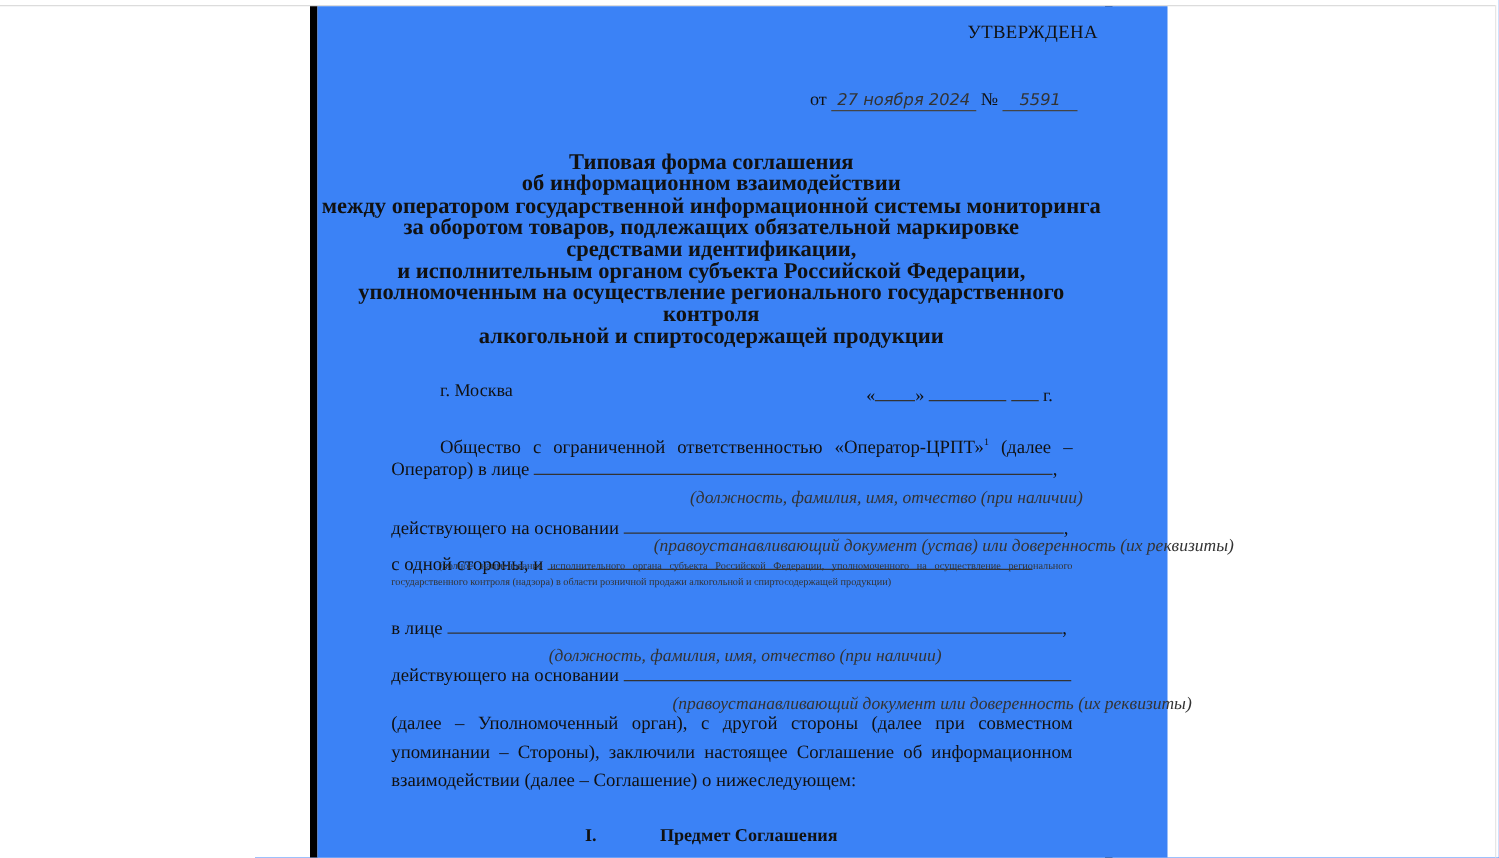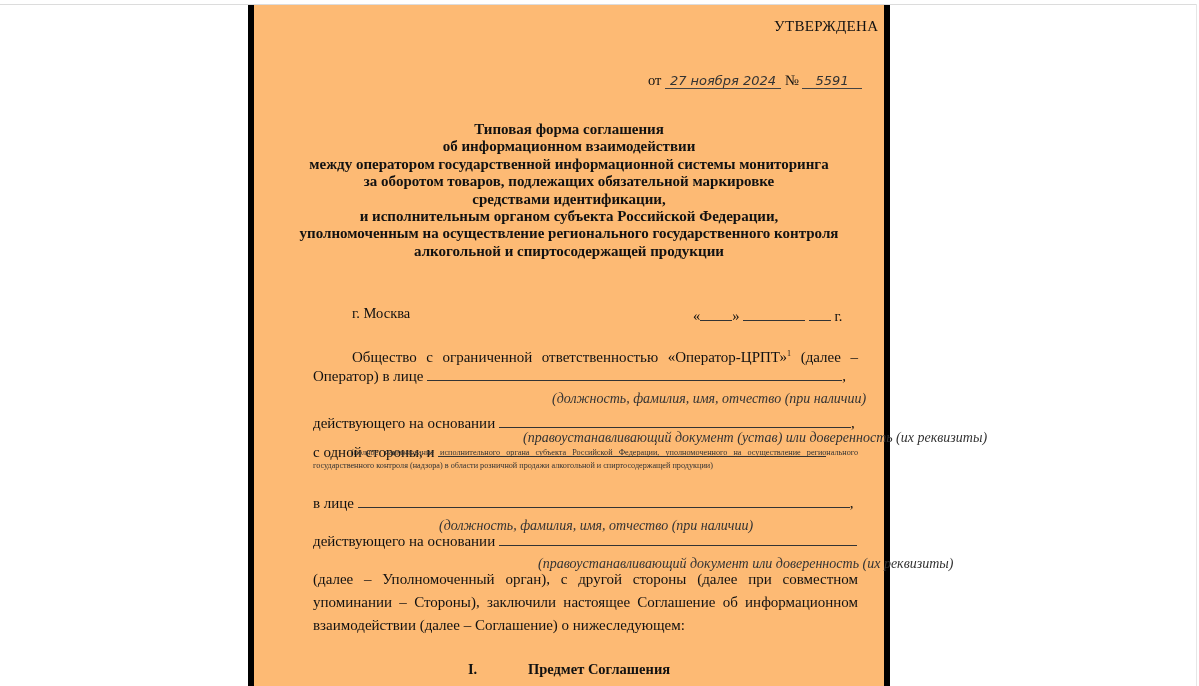--- a/index.html
+++ b/index.html
@@ -6,30 +6,30 @@
   body {
     width: 1199px; height: 686px; overflow: hidden; position: relative;
     background: #ffffff;
     font-family: "Liberation Serif", "DejaVu Serif", serif;
     color: #111;
   }
   .top-rule { position: absolute; left: 0; top: 4px; width: 1196px; height: 1px; background: #dcdcdc; }
   .right-rule { position: absolute; left: 1196px; top: 4px; width: 1px; height: 682px; background: #e6e6e6; }
   .page-edge-left { position: absolute; left: 248px; top: 5px; width: 6px; height: 681px; background: #000; }
   .page-edge-right { position: absolute; left: 884px; top: 5px; width: 6px; height: 681px; background: #000; }
-  .page { position: absolute; left: 254px; top: 5px; width: 630px; height: 681px; background: #fdba74; }
+  .page { position: absolute; left: 254px; top: 5px; width: 680px; height: 681px; background: #3b82f6; }
 
   .abs { position: absolute; white-space: nowrap; }
   .approved { left: 520px; top: 13px; font-size: 15px; letter-spacing: 0.3px; }
   .order { left: 394px; top: 50px; font-size: 14.5px; }
   .order-line2 { left: 394px; top: 67px; font-size: 14.5px; }
   .hand { font-family: "DejaVu Sans", sans-serif; font-style: italic; font-size: 13px; color: #333; }
   .ul { display: inline-block; border-bottom: 1px solid #444; padding: 0 2px; text-align: center; }
 
-  .title-block { position: absolute; left: 0; top: 116px; width: 630px; text-align: center; font-weight: bold; font-size: 15px; line-height: 17.4px; }
+  .title-block { position: absolute; left: 0; top: 116px; width: 630px; text-align: center; font-weight: bold; font-size: 18px; line-height: 17.4px; }
 
   .city { left: 98px; top: 300px; font-size: 14.5px; }
   .date { left: 439px; top: 303px; font-size: 14.5px; }
 
   .para { position: absolute; left: 59px; width: 545px; font-size: 15px; line-height: 21px; }
   .justify { text-align: justify; text-align-last: justify; }
   .fill-line { display: inline-block; border-bottom: 1px solid #333; height: 12px; vertical-align: baseline; }
   .hint { position: absolute; font-style: italic; font-size: 14px; color: #333; white-space: nowrap; }
   .hint-wrap { position: absolute; left: 59px; width: 545px; font-size: 8.2px; color: #333; line-height: 13px; text-align: justify; }
   sup { font-size: 8px; }

